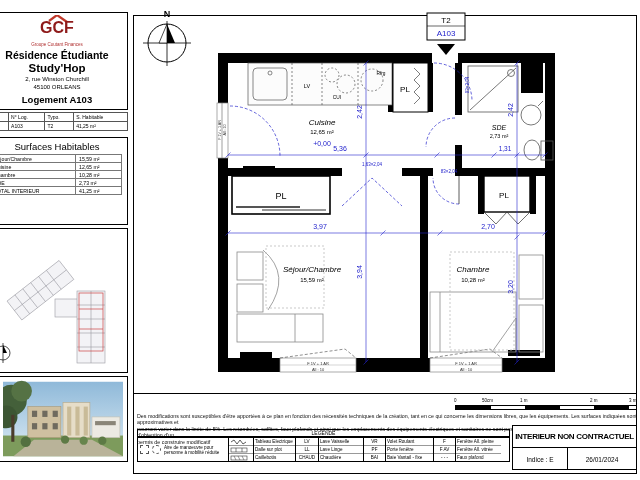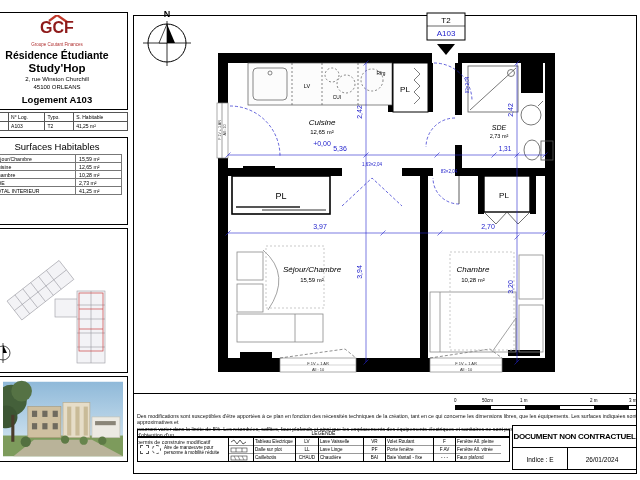--- a/index.html
+++ b/index.html
@@ -447,20 +447,20 @@
       <div class="lrow abbr">- - -</div>
     </div>
     <div class="lcell lrows w-la3">
       <div class="lrow">Fenêtre All. pleine</div>
       <div class="lrow">Fenêtre All. vitrée</div>
       <div class="lrow">Faux plafond</div>
     </div>
   </div>
 
   <div class="abs docbox">
-    <div class="doc-title">DOCUMENT NON CONTRACTUEL</div>
+    <div class="doc-title">INTERIEUR NON CONTRACTUEL</div>
     <div class="doc-row">
       <div class="doc-ind">Indice : E</div>
       <div class="doc-date">26/01/2024</div>
     </div>
   </div>
 
 </div>
 
 </body></html>

